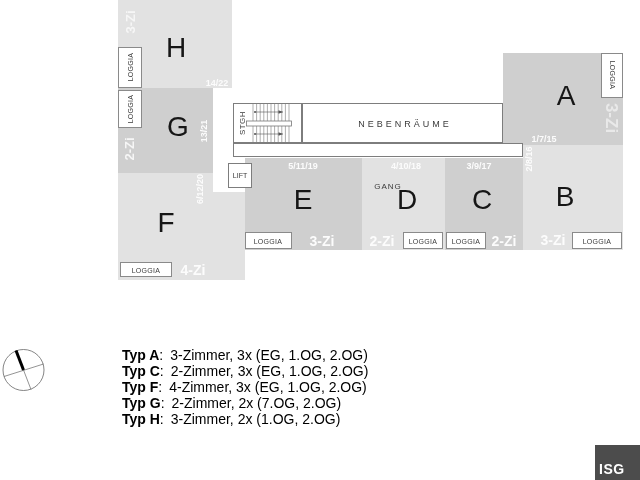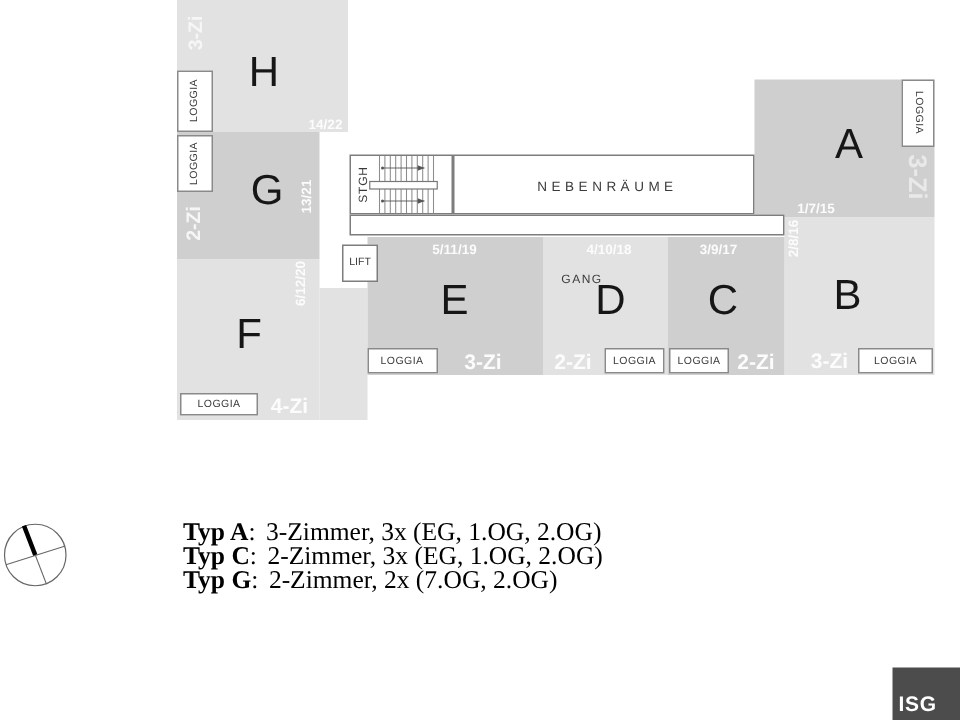--- a/index.html
+++ b/index.html
@@ -14,21 +14,21 @@
   .vt{position:absolute;transform:translate(-50%,-50%) rotate(-90deg);white-space:nowrap;}
   .vtc{position:absolute;transform:translate(-50%,-50%) rotate(90deg);white-space:nowrap;}
   .unit-letter{font-size:28px;font-weight:400;color:#161616;}
   .num{font-size:9px;font-weight:bold;color:#fcfcfc;}
   .zi{font-size:14px;font-weight:bold;color:#fcfcfc;}
   .zi-sm{font-size:13px;font-weight:bold;color:#f6f6f6;}
   .zi-big{font-size:17px;font-weight:bold;color:#e9e9e9;}
   .room-lbl{font-size:8px;color:#3a3a3a;letter-spacing:.5px;}
   .loggia-txt{font-size:7px;color:#3a3a3a;letter-spacing:.3px;}
   .neben{font-size:9px;color:#3a3a3a;letter-spacing:3px;}
-  #legend{position:absolute;left:122px;top:347px;font-size:17px;color:#000;font-family:Liberation Serif, serif;}
+  #legend{position:absolute;left:122px;top:347px;font-size:14px;color:#000;}
   .leg-row{height:16px;line-height:16px;white-space:nowrap;}
   .leg-type{font-weight:bold;}
   .leg-sep{margin-right:7px;}
   #isg{position:absolute;left:595px;top:445px;width:45px;height:35px;
        background:var(--logo_bg,#4c4c4c);display:flex;align-items:flex-end;
        padding:3px 4px;box-sizing:border-box;}
   #isg span{color:#fff;font-weight:bold;font-size:14px;letter-spacing:.5px;}
 </style>
 </head>
 <body>
@@ -134,20 +134,22 @@
   <svg class="abs" style="left:1px;top:348px;" width="46" height="46" viewBox="0 0 46 46">
     <circle cx="22.5" cy="22" r="20.5" fill="none" stroke="#666" stroke-width="0.8"></circle>
     <line x1="3" y1="28.5" x2="42.5" y2="16" stroke="#666" stroke-width="0.7"></line>
     <line x1="22.5" y1="22" x2="30" y2="41.5" stroke="#666" stroke-width="0.7"></line>
     <line x1="15" y1="2.5" x2="22.5" y2="22" stroke="#000" stroke-width="3"></line>
   </svg>
 
   <div id="legend">
     <div class="leg-row"><span class="leg-type">Typ A</span><span class="leg-sep">:</span><span>3-Zimmer, 3x (EG, 1.OG, 2.OG)</span></div>
     <div class="leg-row"><span class="leg-type">Typ C</span><span class="leg-sep">:</span><span>2-Zimmer, 3x (EG, 1.OG, 2.OG)</span></div>
+    <div class="leg-row"><span class="leg-type">Typ F</span><span class="leg-sep">:</span><span>4-Zimmer, 3x (EG, 1.OG, 2.OG)</span></div>
     <div class="leg-row"><span class="leg-type">Typ G</span><span class="leg-sep">:</span><span>2-Zimmer, 2x (7.OG, 2.OG)</span></div>
+    <div class="leg-row"><span class="leg-type">Typ H</span><span class="leg-sep">:</span><span>3-Zimmer, 2x (1.OG, 2.OG)</span></div>
   </div>
 
   <div id="isg">
     <span>ISG</span>
   </div>
 
 </div>
 
 </body></html>

